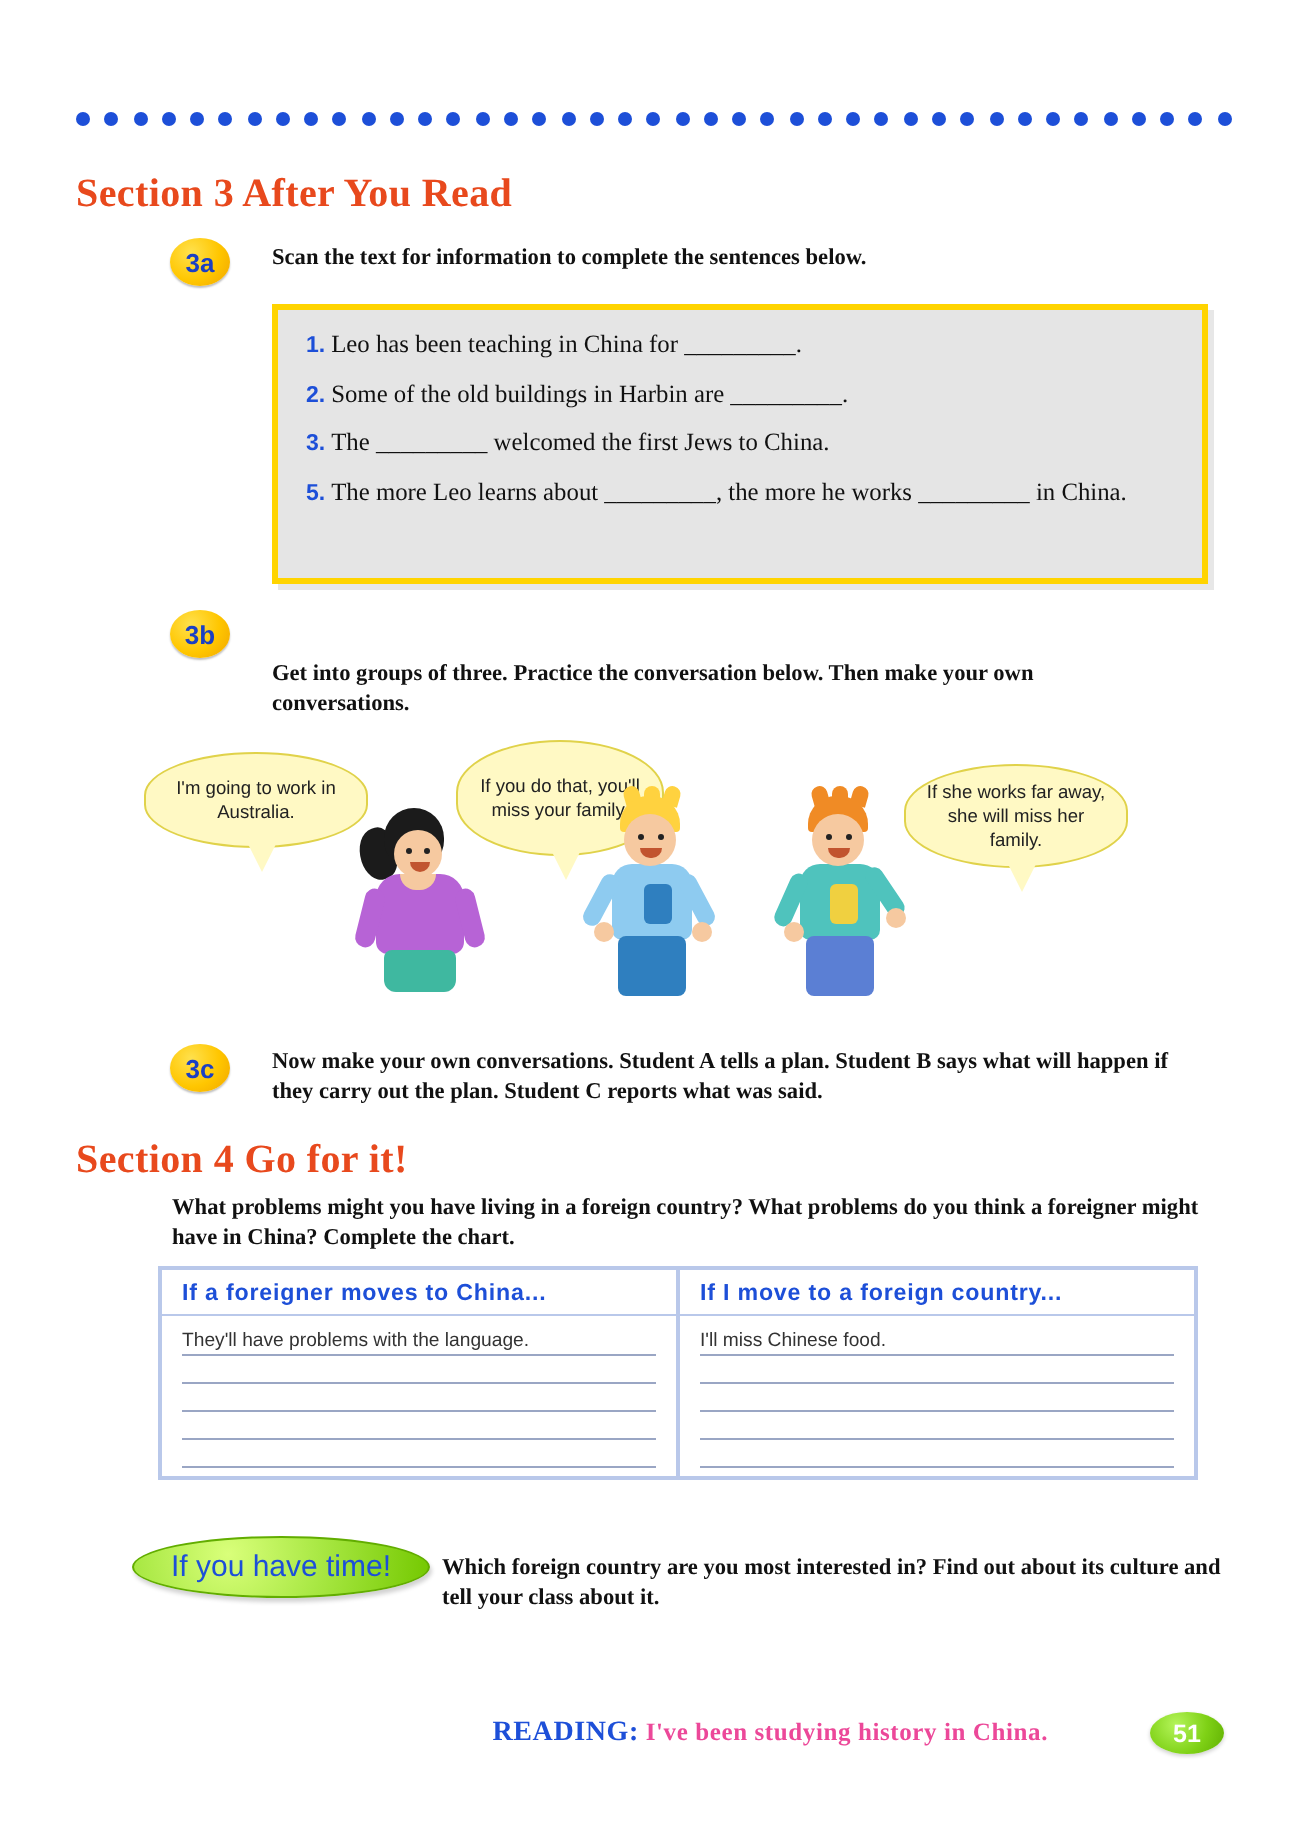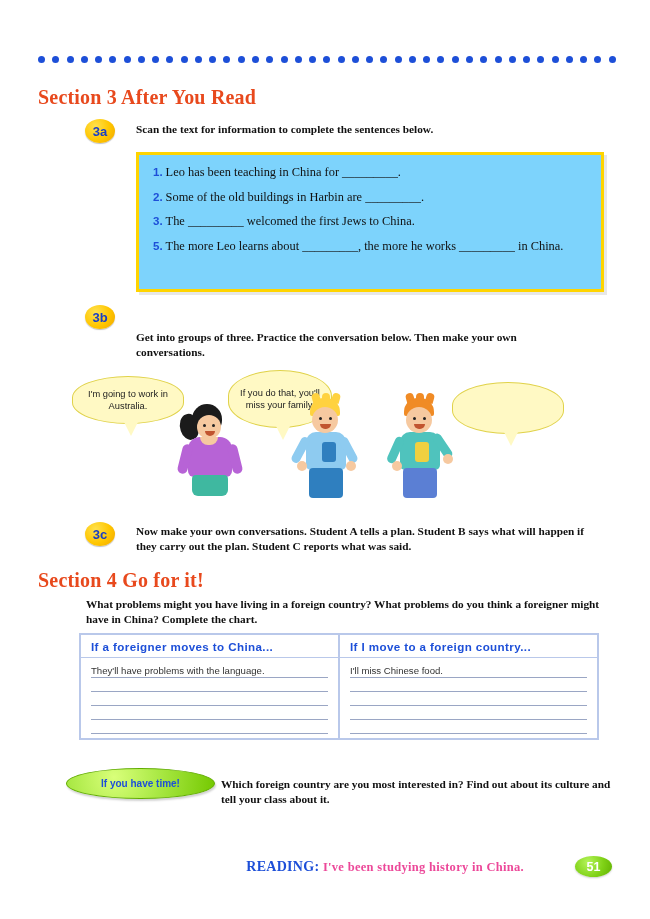--- a/index.html
+++ b/index.html
@@ -97,21 +97,21 @@
   }
 
   
   #yellow-box {
     position: absolute;
     left: 136px;
     top: 152px;
     width: 462px;
     height: 134px;
     border: 3px solid #ffd400;
-    background: #7dd3fc;
+    background: #e5e5e5;
     box-shadow: 3px 3px 0 rgba(120,120,120,0.18);
   }
   .sent-list {
     padding: 10px 12px 0 14px;
   }
   .sent {
     font-family: "Liberation Serif", serif;
     font-size: 12.4px;
     color: #111;
     margin-bottom: 9.5px;
@@ -330,22 +330,22 @@
     border-radius: 50%;
     background: radial-gradient(circle at 32% 28%, #d9ff7a 0%, #a9e844 45%, #74c800 100%);
     border: 1px solid #62ad00;
     display: flex;
     align-items: center;
     justify-content: center;
     box-shadow: 1px 2px 2px rgba(0,0,0,0.18);
   }
   #time-oval span {
     font-family: "Liberation Sans", sans-serif;
-    font-size: 10px;
-    font-weight: bold;
+    font-size: 15px;
+    font-weight: normal;
     color: #1d4fd8;
     white-space: nowrap;
   }
 
   
   #footer {
     position: absolute;
     left: 0;
     top: 856px;
     width: 650px;
@@ -460,20 +460,21 @@
 
   <div class="bubble" id="bubble-1">
     <span>I'm going to work in Australia.</span>
     <span class="tail"></span>
   </div>
   <div class="bubble" id="bubble-2">
     <span>If you do that, you'll miss your family.</span>
     <span class="tail"></span>
   </div>
   <div class="bubble" id="bubble-3">
+    <span>If she works far away, she will miss her family.</span>
     <span class="tail"></span>
   </div>
 
   <div class="kid" id="kid-girl">
     <div class="pony"></div>
     <div class="hair"></div>
     <div class="body"></div>
     <div class="arm l"></div>
     <div class="arm r"></div>
     <div class="legs"></div>

